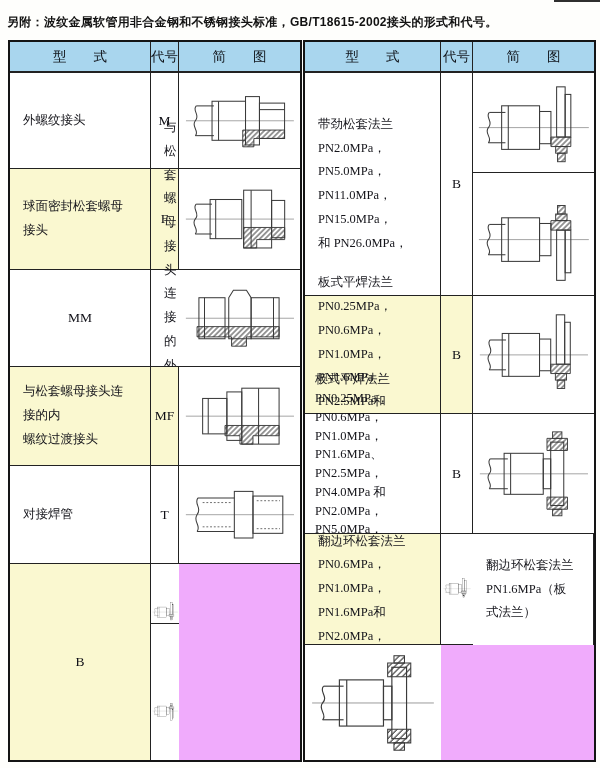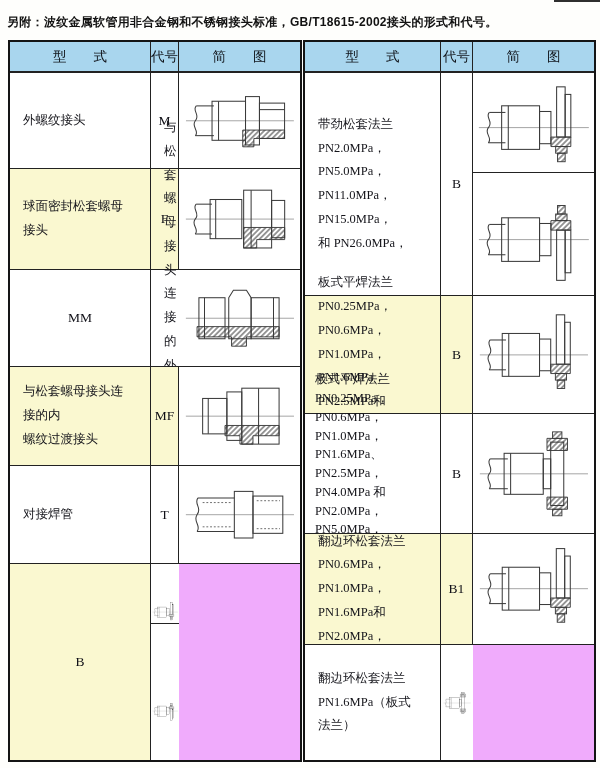--- a/index.html
+++ b/index.html
@@ -365,21 +365,20 @@
             <path d="M74,71 h22 v13 h-22 z"></path>
             <rect x="80" y="1" width="10" height="7"></rect>
             <rect x="80" y="84" width="10" height="7"></rect>
           </g>
         </svg></div>
   </div>
 
   <div class="c type hl">翻边环松套法兰
 PN0.6MPa， PN1.0MPa，
 PN1.6MPa和PN2.0MPa，</div>
-  <div class="c code hl">B1</div>
   <div class="c dg lastcol">
     <div style="display:contents"><svg viewBox="0 0 120 92" preserveAspectRatio="xMidYMid meet">
           <defs>
             <pattern id="hp" width="4" height="4" patternUnits="userSpaceOnUse" patternTransform="rotate(45)">
               <line x1="1" y1="0" x2="1" y2="4" stroke="#3a3a3a" stroke-width="1.1"></line>
             </pattern>
           </defs>
           <line x1="2" y1="46" x2="118" y2="46" stroke="#777" stroke-width="0.7"></line>
           <g fill="none" stroke="#3a3a3a" stroke-width="1.1">
             <path d="M13,30 C8,35 18,40 12,46 C7,52 17,57 12,62"></path>

